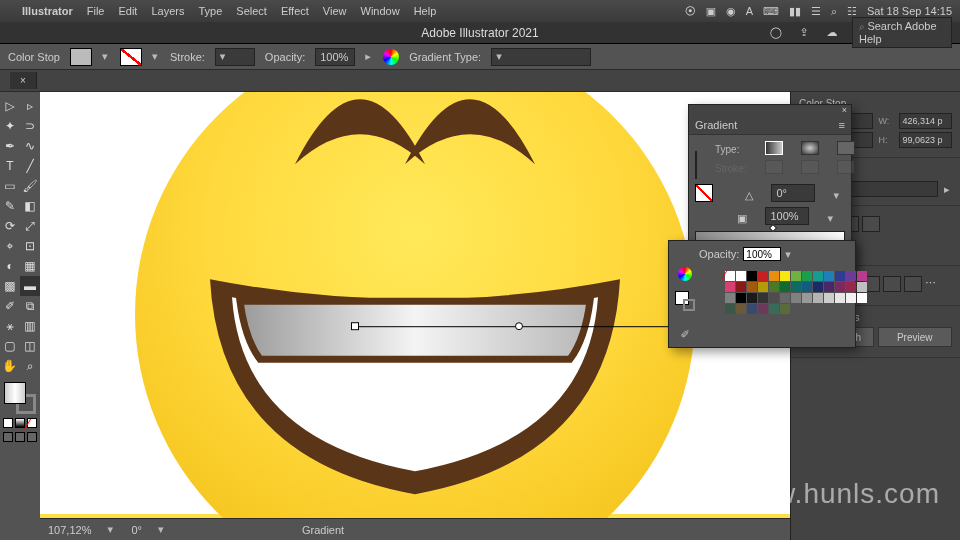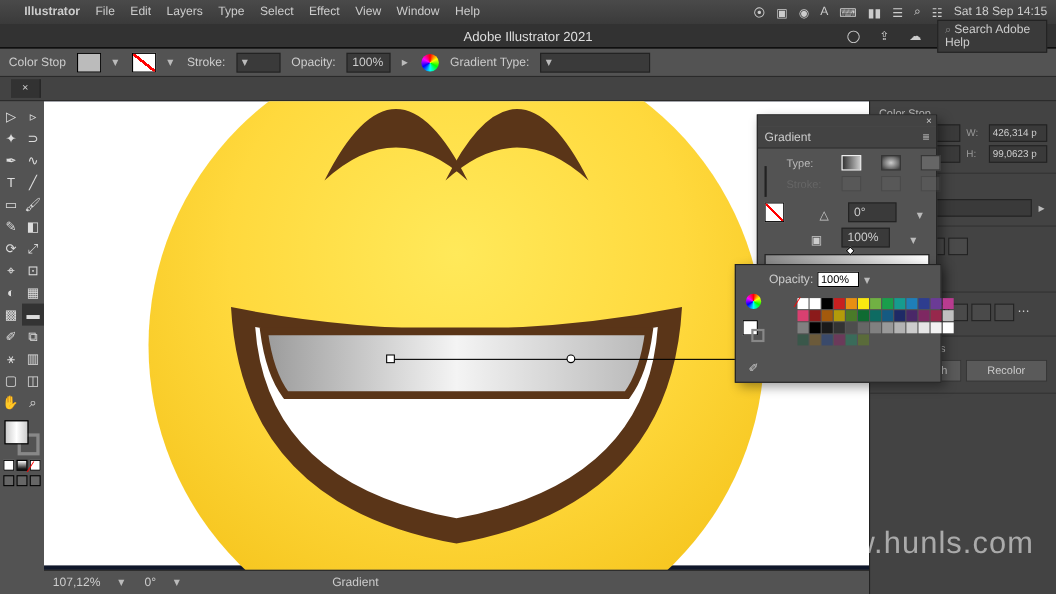--- a/index.html
+++ b/index.html
@@ -31,21 +31,21 @@
 .tools{width:40px;background:#535353;display:flex;flex-direction:column;align-items:center;padding:4px 0;gap:0}
 .toolrow{display:flex;width:40px}
 .tool{width:20px;height:20px;display:flex;align-items:center;justify-content:center;color:#ddd;font-size:12px}
 .tool.sel{background:#333}
 .fillstroke{width:32px;height:32px;position:relative;margin-top:6px}
 .fillbox{position:absolute;width:22px;height:22px;background:linear-gradient(to right,#ccc,#fff,#ccc);border:1px solid #000;top:0;left:0}
 .strokebox{position:absolute;width:20px;height:20px;background:#535353;border:3px solid #888;bottom:0;right:0}
 .minisw{display:flex;gap:2px;margin-top:4px}
 .minisw div{width:10px;height:10px;border:1px solid #000}
 
-.canvaswrap{flex:1;background:#0f172a;position:relative;overflow:hidden}
+.canvaswrap{flex:1;background:#fde047;position:relative;overflow:hidden}
 .canvas{position:absolute;left:0;top:0;right:0;bottom:26px;background:#fff}
 .statusbar{position:absolute;left:0;right:0;bottom:0;height:22px;background:#535353;display:flex;align-items:center;padding:0 8px;gap:16px;border-top:1px solid #2a2a2a}
 
 .rightpanels{width:170px;background:#434343;border-left:1px solid #222}
 .ptabs{display:flex;height:24px;border-bottom:1px solid #222}
 .ptab{padding:5px 8px;font-size:11px;color:#aaa}
 .ptab.active{color:#fff;border-bottom:2px solid #fff}
 .psection{padding:6px 8px;border-bottom:1px solid #333}
 .psection .head{color:#bbb;font-size:10px;margin-bottom:4px}
 .xyrow{display:flex;gap:6px;margin-bottom:3px;align-items:center}
@@ -319,21 +319,21 @@
         <div class="alignbtn"></div>
         <div class="alignbtn"></div>
         <div class="alignbtn"></div>
         <span>⋯</span>
       </div>
     </div>
     <div class="psection">
       <div class="head">Quick Actions</div>
       <div style="display:flex;gap:4px;margin-bottom:4px">
         <div class="qbtn">Offset Path</div>
-        <div class="qbtn">Recolor</div>
+        <div class="qbtn">Preview</div>
       </div>
     </div>
   </div>
 </div>
 
 <div class="gradpanel">
   <div style="height:10px;background:#434343;display:flex;justify-content:flex-end;padding:0 4px">
       <span style="font-size:9px">×</span>
     </div>
   <div class="ghead">

